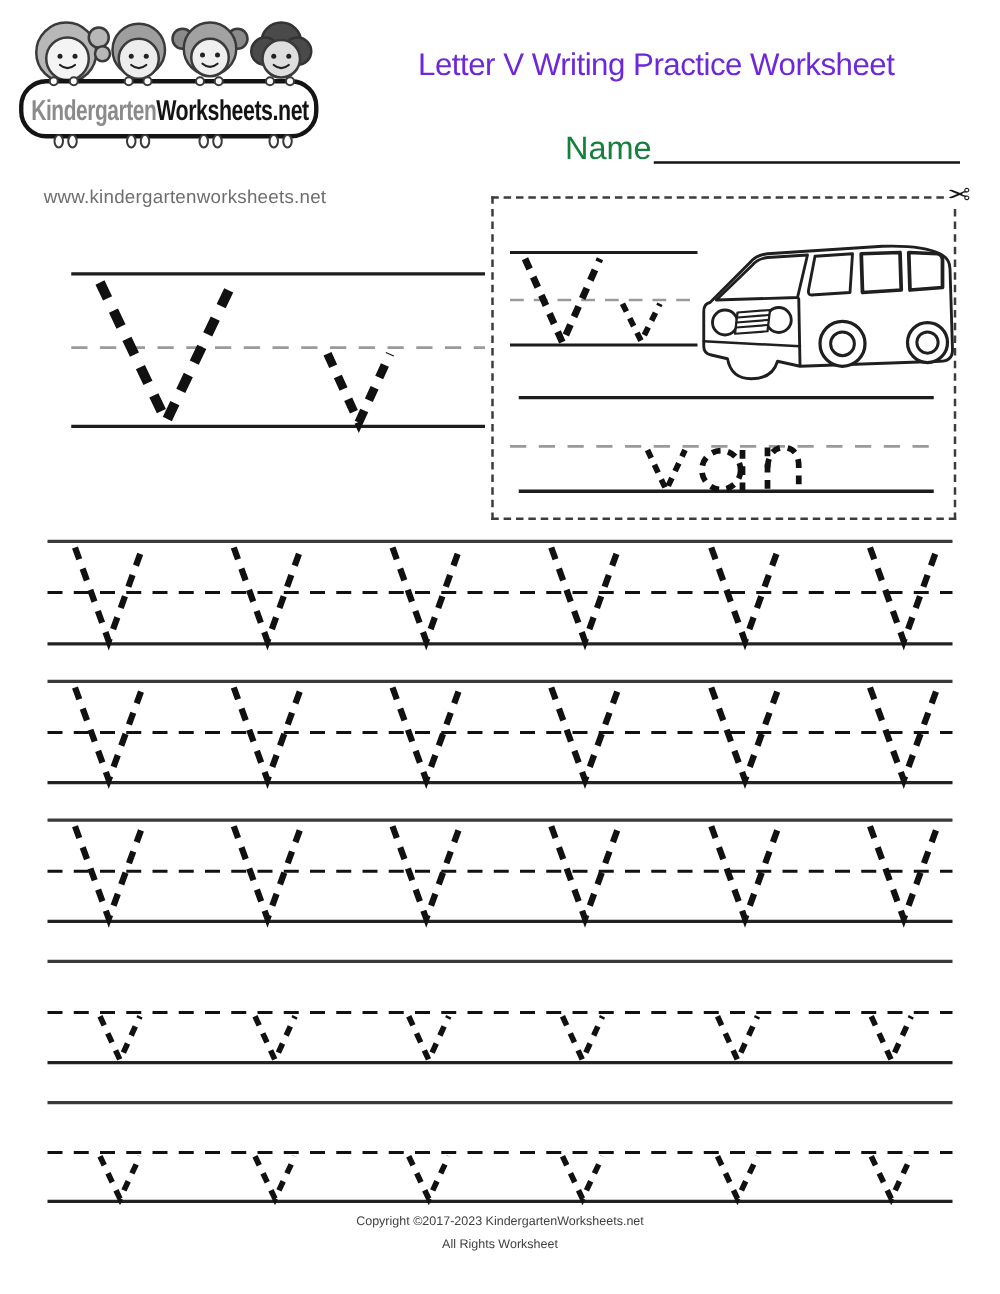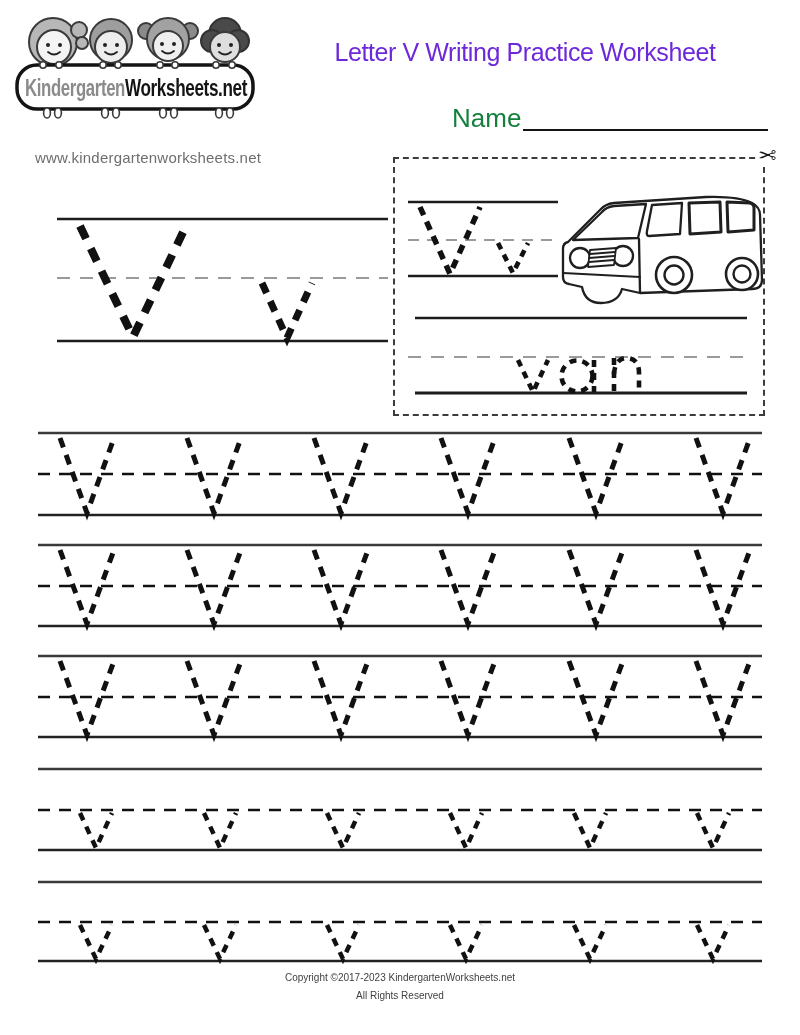--- a/index.html
+++ b/index.html
@@ -218,16 +218,16 @@
         <path d="M 204 925 L 220 959 L 236 925" fill="none" stroke="#111" stroke-width="4.5" stroke-dasharray="8 7"></path>
         <path d="M 327 925 L 343 959 L 359 925" fill="none" stroke="#111" stroke-width="4.5" stroke-dasharray="8 7"></path>
         <path d="M 450 925 L 466 959 L 482 925" fill="none" stroke="#111" stroke-width="4.5" stroke-dasharray="8 7"></path>
         <path d="M 574 925 L 590 959 L 606 925" fill="none" stroke="#111" stroke-width="4.5" stroke-dasharray="8 7"></path>
         <path d="M 697 925 L 713 959 L 729 925" fill="none" stroke="#111" stroke-width="4.5" stroke-dasharray="8 7"></path>
       </g>
     </svg>
 
   <div class="footer">
     <div>Copyright ©2017-2023 KindergartenWorksheets.net</div>
-    <div>All Rights Reserved</div>
+    <div>All Rights Worksheet</div>
   </div>
 
 </div>
 
 </body></html>

